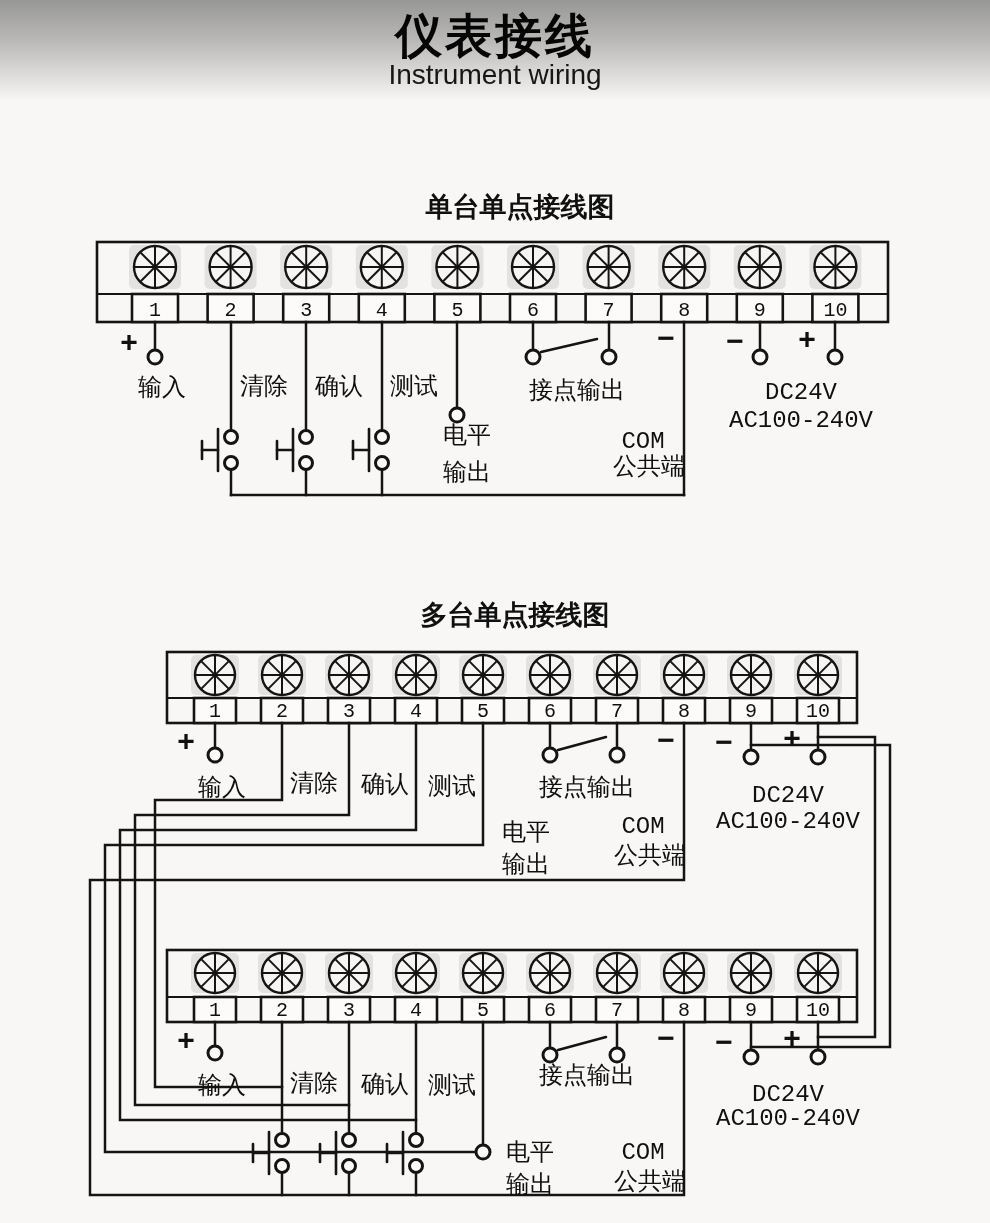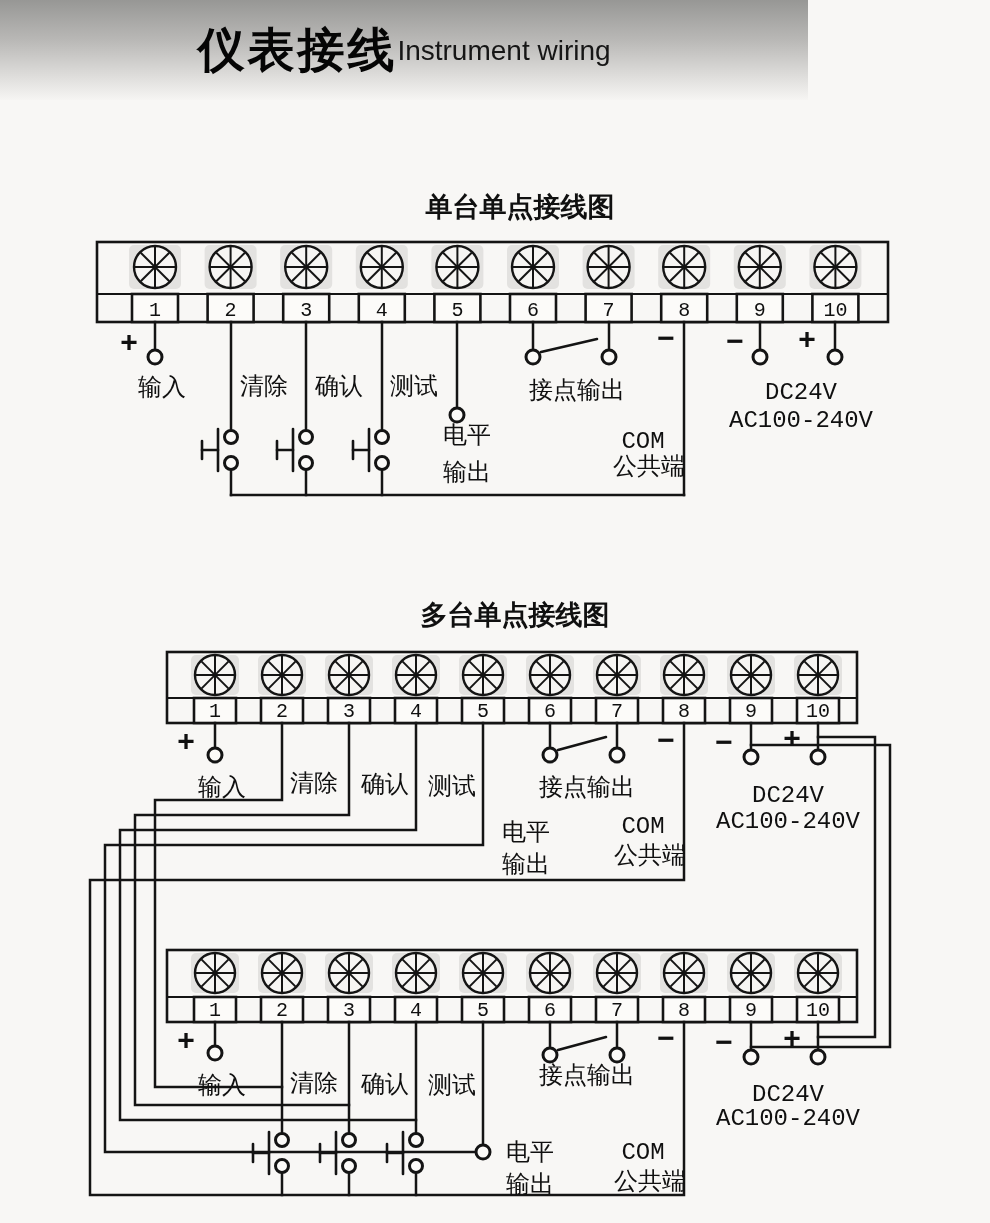--- a/index.html
+++ b/index.html
@@ -3,23 +3,23 @@
 <meta charset="utf-8">
 <style>
   html,body{margin:0;padding:0;}
   body{
     width:990px;height:1223px;
     background:#f8f7f5;
     font-family:"Liberation Sans",sans-serif;
     overflow:hidden;
   }
   .header{
-    width:808px;height:100px;
+    width:990px;height:100px;
     background:linear-gradient(180deg,#979795 0%,#b9b8b6 40%,#e7e6e4 85%,#f6f5f3 100%);
-    display:flex;flex-direction:row;align-items:center;justify-content:center;
+    display:flex;flex-direction:column;align-items:center;justify-content:center;
   }
   .header h1{
     margin:0;font-size:47px;font-weight:700;color:#050505;
     letter-spacing:3px;line-height:1.05;
   }
   .header .sub{
     font-size:28px;color:#161616;line-height:1.0;margin-top:1px;
   }
   svg{display:block;}
   .blk{fill:none;stroke:#141414;stroke-width:2.6;}

